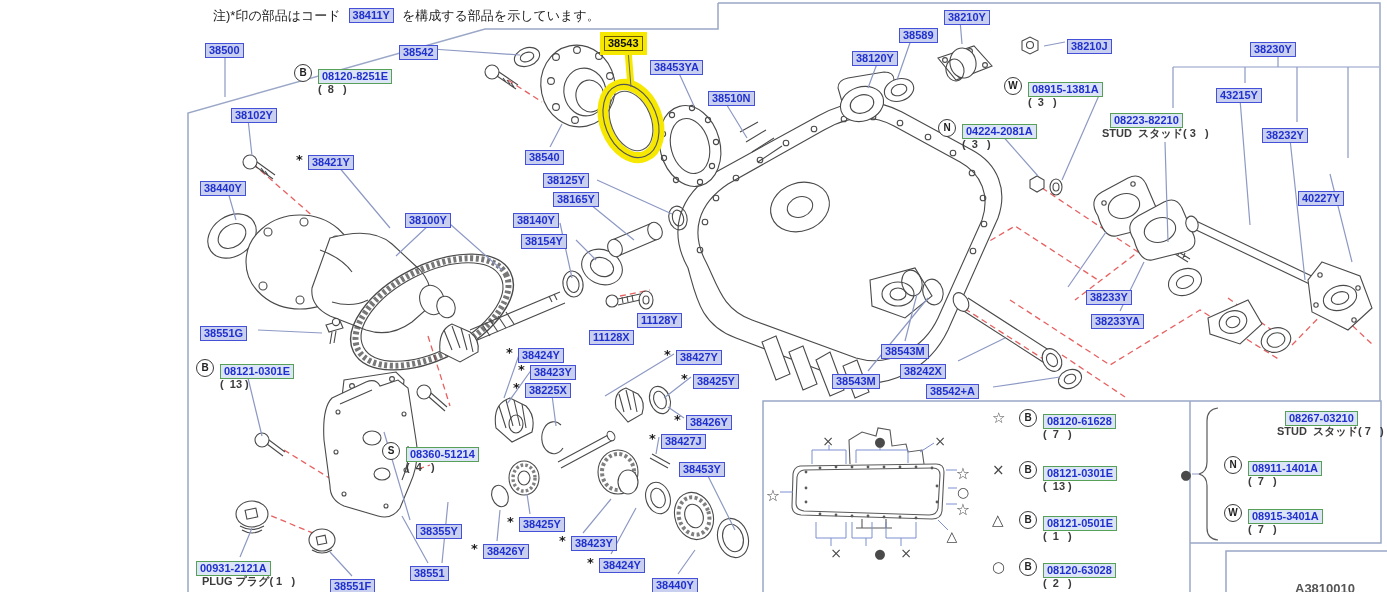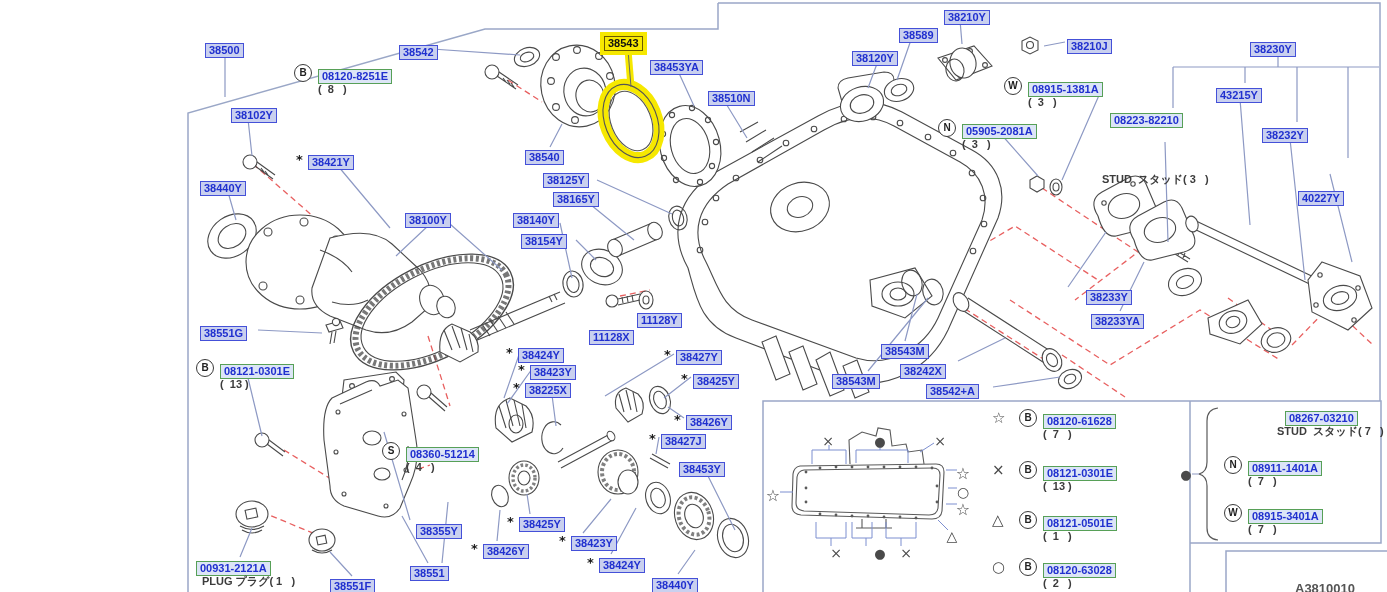--- a/index.html
+++ b/index.html
@@ -361,36 +361,39 @@
           <text x="773" y="501" font-size="16">☆</text>
           <text x="836" y="558">×</text>
           <text x="880" y="558" font-size="13">●</text>
           <text x="906" y="558">×</text>
           <text x="1186" y="479" font-size="13">●</text>
         </g>
     <path d="M1218,408 Q1207,409 1207,421 L1207,462 Q1207,472 1199,474 Q1207,476 1207,486 L1207,528 Q1207,539 1218,540" stroke="#5a5a5a" stroke-width="1.2" fill="none"></path>
   </g>
 </svg>
 
+  <div id="note">
+    <span>注)*印の部品はコード</span><span class="lbl">38411Y</span><span>を構成する部品を示しています。</span>
+  </div>
 
   <div id="labels">
       <div class="lblwrap" style="left: 205px; top: 40px;"><span class="lbl">38500</span></div>
       <div class="lblwrap" style="left: 399px; top: 42px;"><span class="lbl">38542</span></div>
       <div class="lblwrap" style="left: 604px; top: 33px;"><span class="lbl hl">38543</span></div>
       <div class="lblwrap" style="left: 318px; top: 66px;"><span class="circ">B</span><span class="lbl green">08120-8251E</span><div class="sub" style="left: 0px; top: 16px;">(  8   )</div></div>
       <div class="lblwrap" style="left: 650px; top: 57px;"><span class="lbl">38453YA</span></div>
       <div class="lblwrap" style="left: 231px; top: 105px;"><span class="lbl">38102Y</span></div>
       <div class="lblwrap" style="left: 708px; top: 88px;"><span class="lbl">38510N</span></div>
       <div class="lblwrap" style="left: 899px; top: 25px;"><span class="lbl">38589</span></div>
       <div class="lblwrap" style="left: 852px; top: 48px;"><span class="lbl">38120Y</span></div>
       <div class="lblwrap" style="left: 944px; top: 7px;"><span class="lbl">38210Y</span></div>
       <div class="lblwrap" style="left: 1067px; top: 36px;"><span class="lbl">38210J</span></div>
       <div class="lblwrap" style="left: 1028px; top: 79px;"><span class="circ">W</span><span class="lbl green">08915-1381A</span><div class="sub" style="left: 0px; top: 16px;">(  3   )</div></div>
-      <div class="lblwrap" style="left: 962px; top: 121px;"><span class="circ">N</span><span class="lbl green">05905-2081A</span><div class="sub" style="left: 0px; top: 16px;">(  3   )</div></div>
-      <div class="lblwrap" style="left: 1110px; top: 110px;"><span class="lbl green">08223-82210</span><div class="sub" style="left: -8px; top: 16px; margin-top: 46px;">STUD  スタッド( 3   )</div></div>
+      <div class="lblwrap" style="left: 962px; top: 121px;"><span class="circ">N</span><span class="lbl green">04224-2081A</span><div class="sub" style="left: 0px; top: 16px;">(  3   )</div></div>
+      <div class="lblwrap" style="left: 1110px; top: 110px;"><span class="lbl green">08223-82210</span><div class="sub" style="left: -8px; top: 16px;">STUD  スタッド( 3   )</div></div>
       <div class="lblwrap" style="left: 1250px; top: 39px;"><span class="lbl">38230Y</span></div>
       <div class="lblwrap" style="left: 1216px; top: 85px;"><span class="lbl">43215Y</span></div>
       <div class="lblwrap" style="left: 1262px; top: 125px;"><span class="lbl">38232Y</span></div>
       <div class="lblwrap" style="left: 1298px; top: 160px; margin-top: 28px;"><span class="lbl">40227Y</span></div>
       <div class="lblwrap" style="left: 308px; top: 152px;"><span class="star">*</span><span class="lbl">38421Y</span></div>
       <div class="lblwrap" style="left: 200px; top: 178px;"><span class="lbl">38440Y</span></div>
       <div class="lblwrap" style="left: 405px; top: 210px;"><span class="lbl">38100Y</span></div>
       <div class="lblwrap" style="left: 525px; top: 147px;"><span class="lbl">38540</span></div>
       <div class="lblwrap" style="left: 543px; top: 170px;"><span class="lbl">38125Y</span></div>
       <div class="lblwrap" style="left: 553px; top: 189px; text-decoration: underline;"><span class="lbl">38165Y</span></div>

